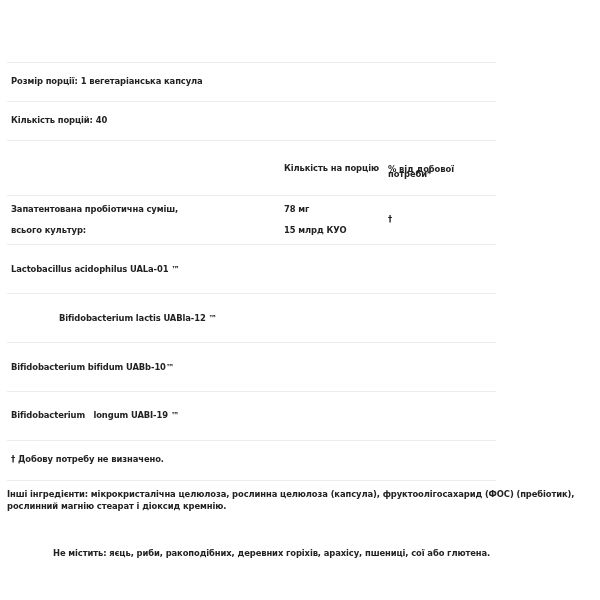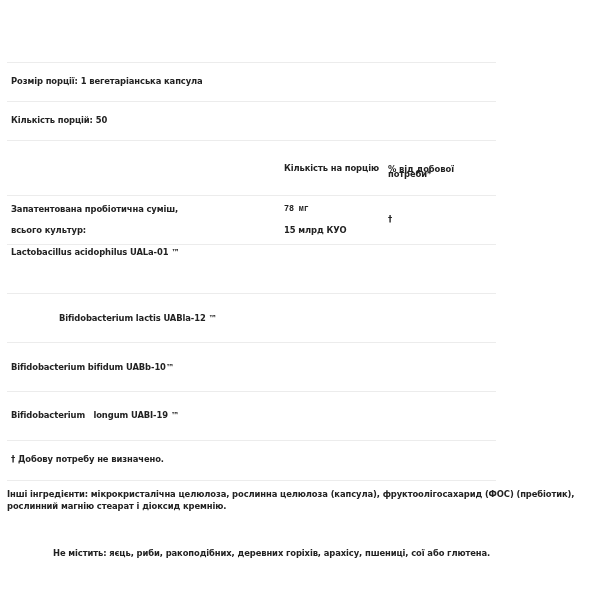--- a/index.html
+++ b/index.html
@@ -34,41 +34,41 @@
 </head>
 <body>
 
 <div>
   <div class="divider" style="top:62px;"></div>
 
   <div class="txt" style="left:11px; top:76px;">Розмір порції: 1 вегетаріанська капсула</div>
 
   <div class="divider" style="top:101px;"></div>
 
-  <div class="txt" style="left:11px; top:115px;">Кількість порцій: 50</div>
+  <div class="txt" style="left:11px; top:115px;">Кількість порцій: 40</div>
 
   <div class="divider" style="top:140px;"></div>
 
   <div class="txt" style="left:284px; top:163px;">Кількість на порцію</div>
   <div class="txt" style="left:388px; top:156px;margin-top:8px;">% від добової</div>
   <div class="txt" style="left:388px; top:169px;">потреби*</div>
 
   <div class="divider" style="top:195px;"></div>
 
   <div>
     <div class="txt" style="left:11px; top:204px;">Запатентована пробіотична суміш,</div>
     <div class="txt" style="left:11px; top:225px;">всього культур:</div>
-    <div class="txt" style="left:284px; top:204px;font-family:Liberation Mono, monospace;">78 мг</div>
+    <div class="txt" style="left:284px; top:204px;">78 мг</div>
     <div class="txt" style="left:284px; top:225px;">15 млрд КУО</div>
     <div class="txt" style="left:388px; top:214px;">†</div>
   </div>
 
   <div class="divider" style="top:244px;"></div>
 
-  <div class="txt" style="left:11px; top:247px;">Lactobacillus acidophilus UALa-01 ™</div>
+  <div class="txt" style="left:11px; top:264px;">Lactobacillus acidophilus UALa-01 ™</div>
 
   <div class="divider" style="top:293px;"></div>
 
   <div class="txt" style="left:11px; top:313px;margin-left:48px;">Bifidobacterium lactis UABla-12 ™</div>
 
   <div class="divider" style="top:342px;"></div>
 
   <div class="txt" style="left:11px; top:362px;">Bifidobacterium bifidum UABb-10™</div>
 
   <div class="divider" style="top:391px;"></div>

